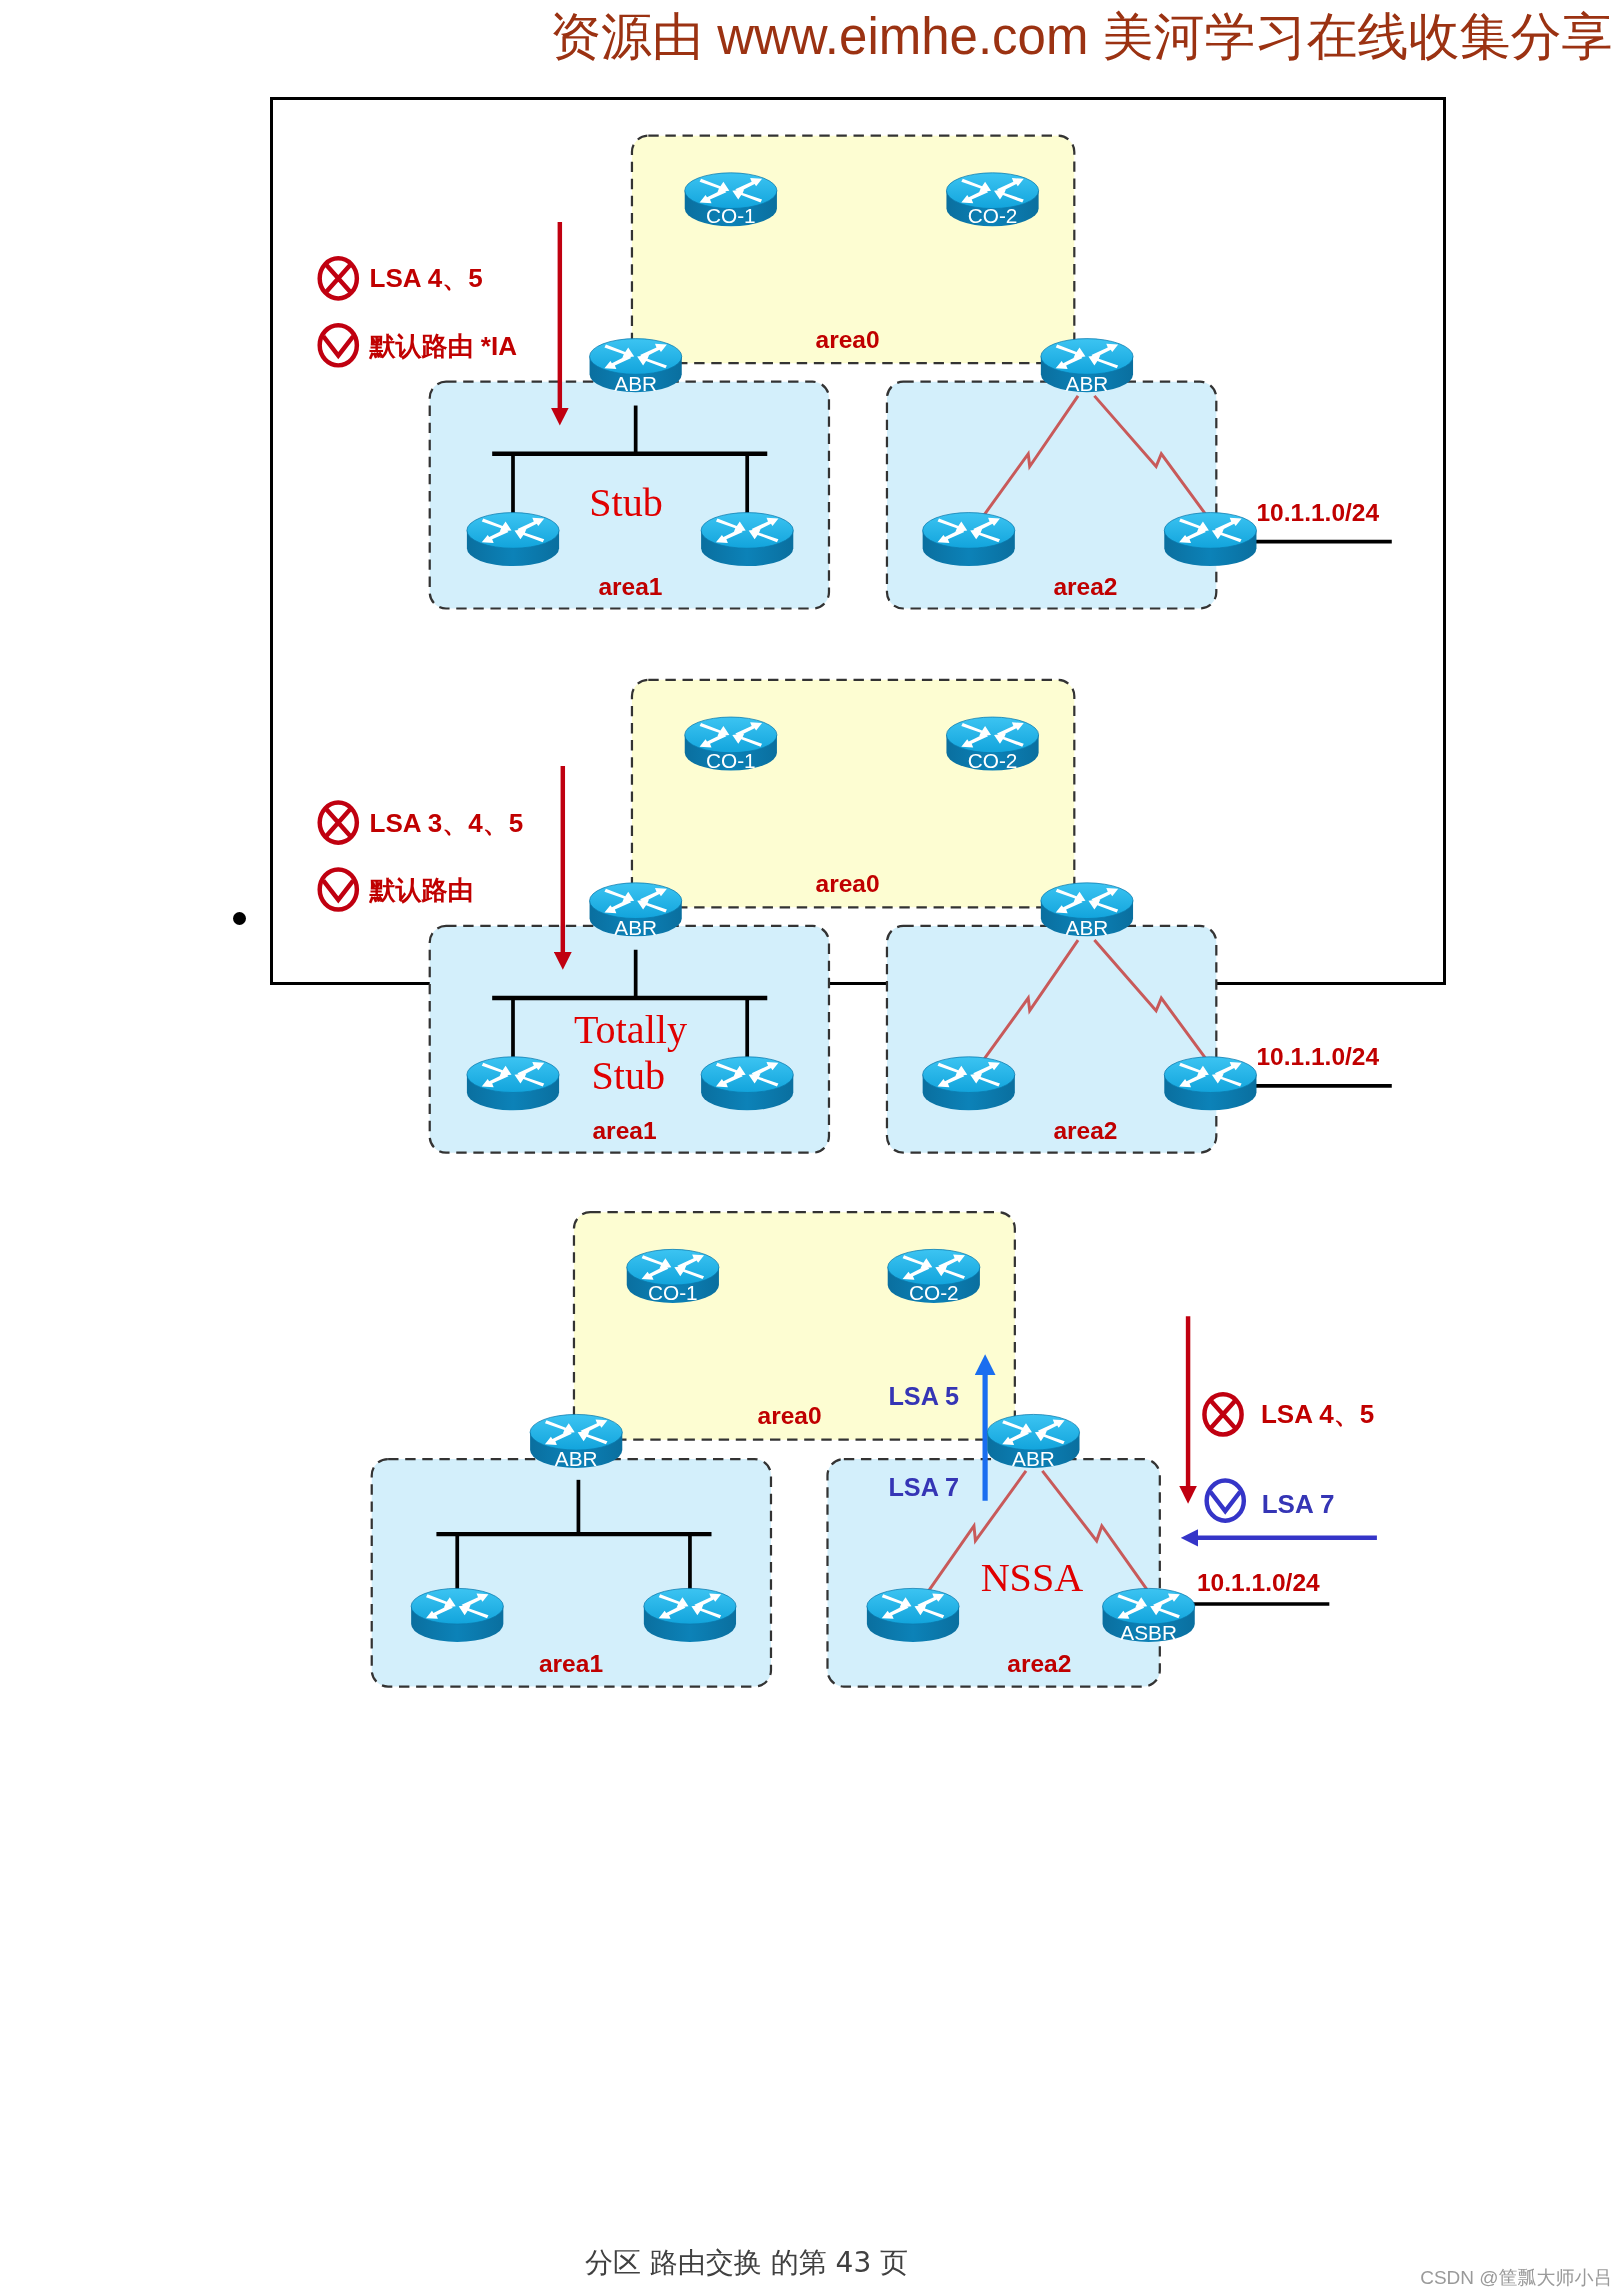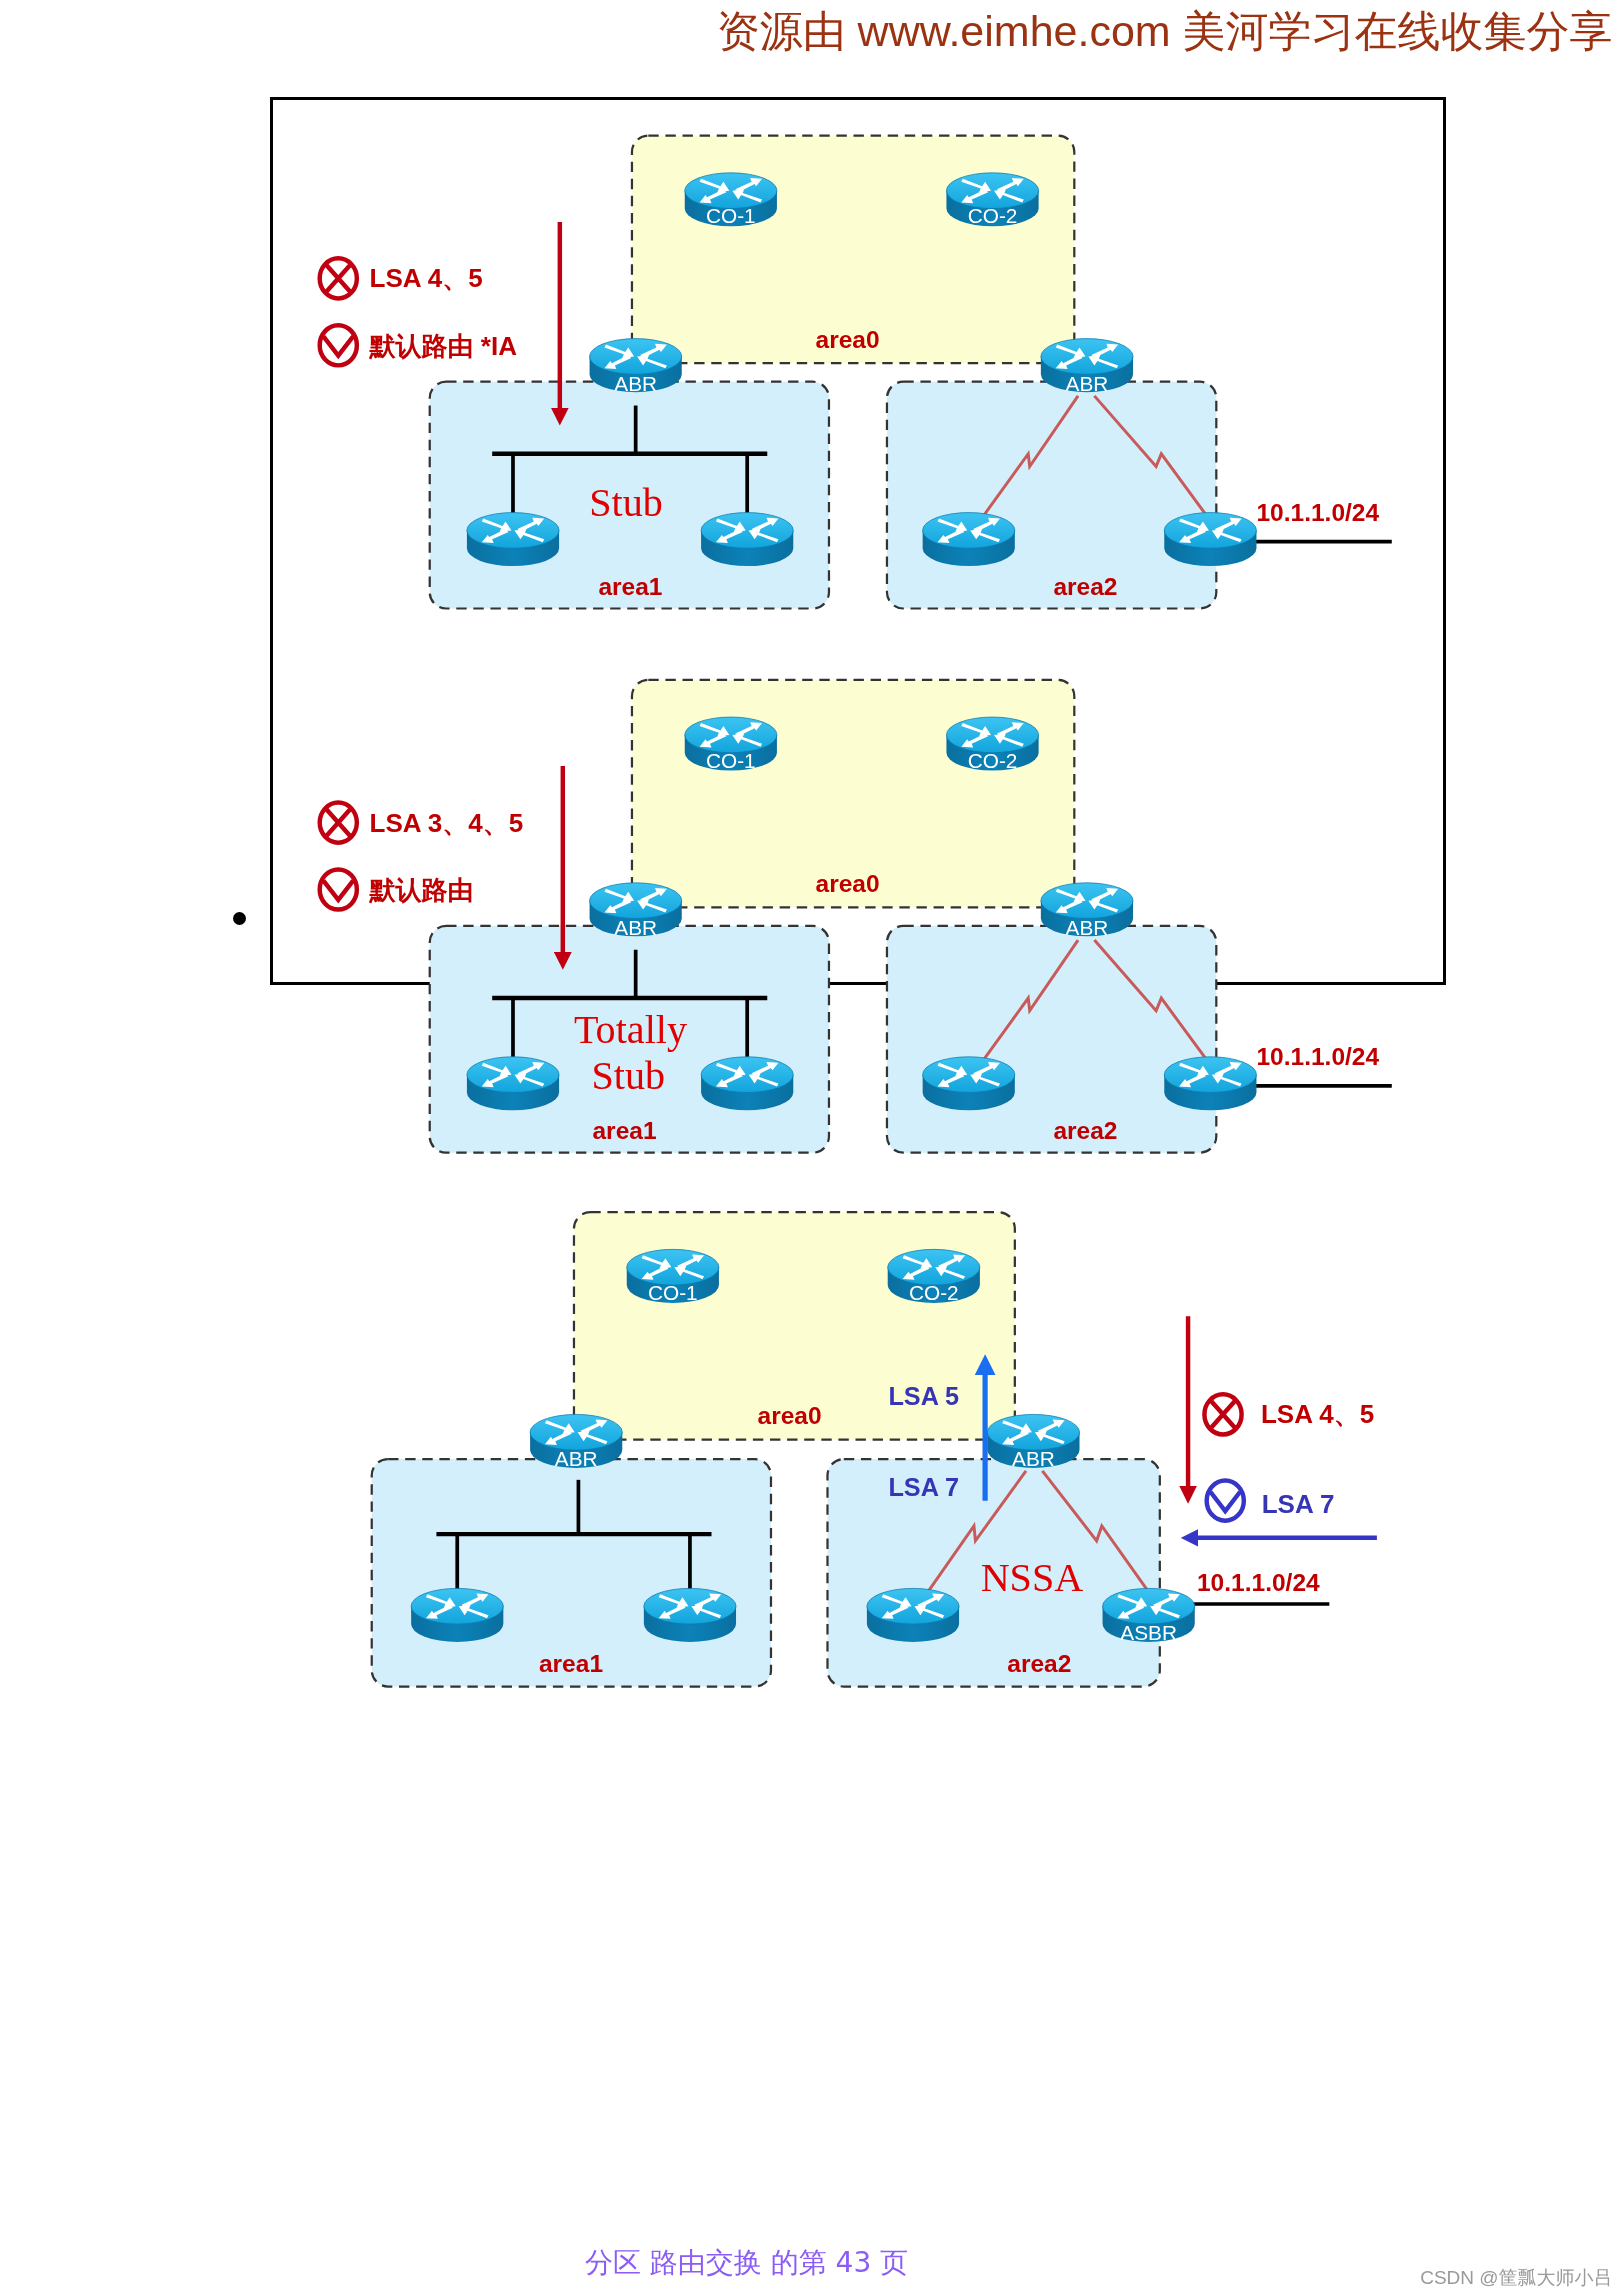--- a/index.html
+++ b/index.html
@@ -1,23 +1,23 @@
 <!DOCTYPE html>
 <html style="font-size:12px"><head>
 <meta charset="utf-8">
 <style>
   html, body { margin:0; padding:0; background:#ffffff; }
   body { width:1623px; height:2295px; position:relative; overflow:hidden;
          font-family:"Liberation Sans", "DejaVu Sans", sans-serif; }
-  #watermark { position:absolute; top:3px; right:10.4px; font-size:43px; color:#9b3212;
+  #watermark { position:absolute; top:3px; right:10.4px; font-size:51px; color:#9b3212;
                font-family:"Liberation Sans","DejaVu Sans",sans-serif; letter-spacing:0px; white-space:nowrap; }
   #bullet { position:absolute; left:233px; top:912px; width:13.4px; height:13.4px; border-radius:50%; background:#000; }
   #frame { position:absolute; left:270px; top:97px; width:1170px; height:882px; border:3px solid #000; }
   #diagram { position:absolute; left:0; top:0; width:1623px; height:1785px; }
-  #footer { position:absolute; left:0; width:1623px; top:2244px; text-align:center; font-size:28px; color:#8b5cf6;
+  #footer { position:absolute; left:0; width:1623px; top:2244px; text-align:center; font-size:28px; color:#404040;
             font-family:"DejaVu Sans","Liberation Sans",sans-serif; }
   #footer span { position:relative; left:-65px; }
   #credit { position:absolute; right:10.4px; top:2265px; font-size:19px; color:#9a9a9a;
             font-family:"Liberation Sans","DejaVu Sans",sans-serif; }
   svg text { font-family:"Liberation Sans","DejaVu Sans",sans-serif; }
   .serif { font-family:"Liberation Serif","DejaVu Serif",serif; }
 </style>
 </head>
 <body>
 

